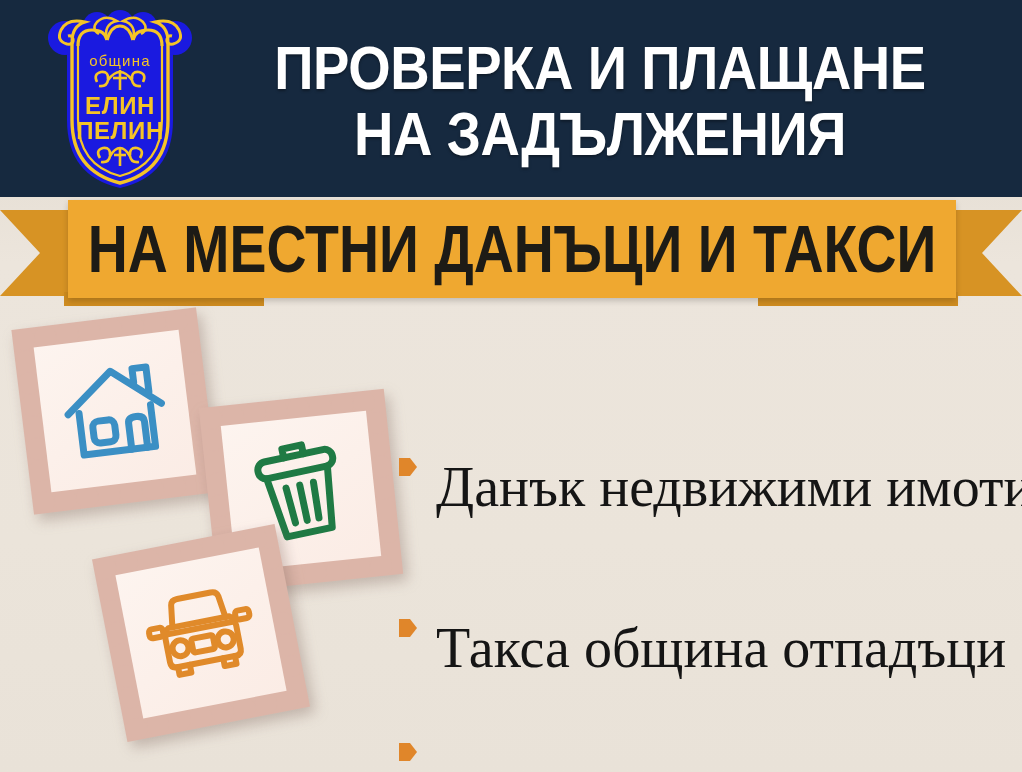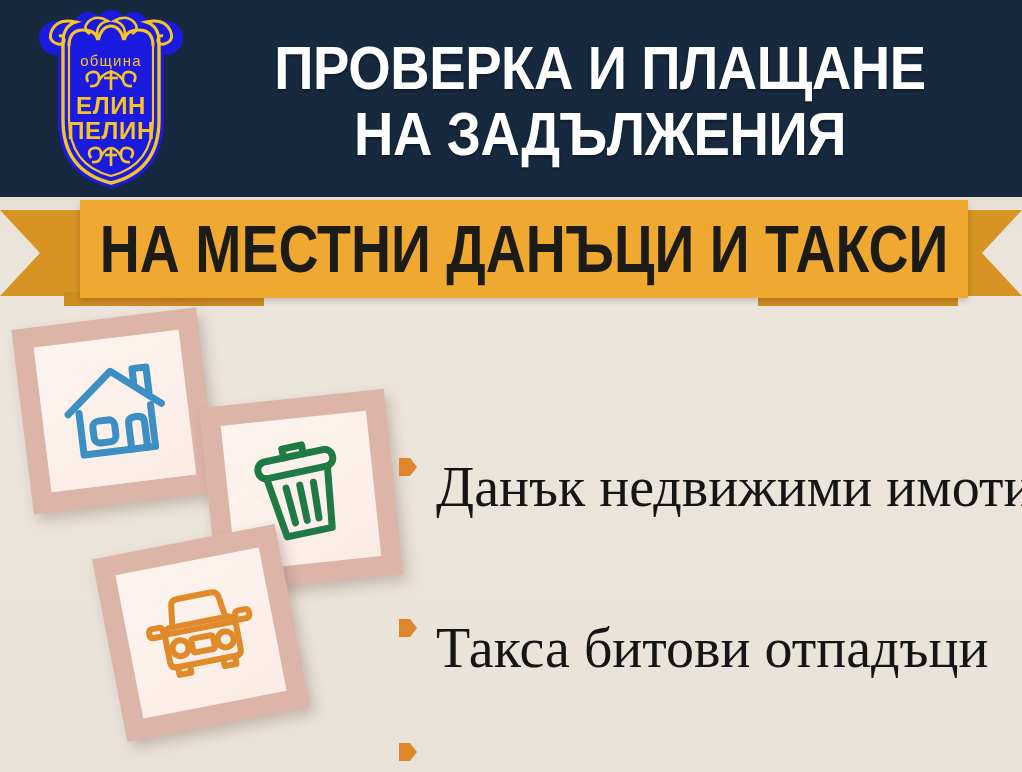--- a/index.html
+++ b/index.html
@@ -25,37 +25,37 @@
     font-family:"Liberation Sans Narrow","Liberation Sans",sans-serif;
     font-weight:bold;font-size:62px;line-height:1.03;
     letter-spacing:-0.5px;
     transform:scaleX(0.88);transform-origin:center center;
     text-shadow:0 2px 3px rgba(0,0,0,.35);
   }
   .header-title .l2{margin-top:2px;}
 
   
   .crest{
-    position:absolute;left:36px;top:8px;width:150px;height:182px;
+    position:absolute;left:45px;top:8px;width:150px;height:182px;
   }
   .crest svg{display:block;width:150px;height:182px;}
 
   
   .ribbon{position:absolute;left:0;top:196px;width:1022px;height:115px;}
   .ribbon .tail{position:absolute;top:14px;height:86px;background:#d79324;}
   .ribbon .tail-l{left:0;width:130px;
     clip-path:polygon(0 0,130px 0,130px 86px,0 86px,40px 43px);}
   .ribbon .tail-r{right:0;width:130px;
     clip-path:polygon(0 0,130px 0,90px 43px,130px 86px,0 86px);}
   .ribbon .shadow-l{position:absolute;left:64px;top:96px;width:200px;height:14px;
     background:#cf8c20;}
   .ribbon .shadow-r{position:absolute;right:64px;top:96px;width:200px;height:14px;
     background:#cf8c20;}
   .ribbon .band{
-    position:absolute;left:80px;top:4px;width:888px;height:98px;
+    position:absolute;left:68px;top:4px;width:888px;height:98px;
     background:#efa830;
     box-shadow:0 3px 6px rgba(0,0,0,.18);
     display:flex;align-items:center;justify-content:center;
   }
   .ribbon .band-text{
     color:#1d1b16;
     font-family:"Liberation Sans Narrow","Liberation Sans",sans-serif;
     font-weight:bold;font-size:66px;line-height:1;
     letter-spacing:0px;white-space:nowrap;
     transform:scaleX(0.84);transform-origin:center center;
@@ -322,21 +322,21 @@
       </span>
       <span class="item-label">Данък недвижими имоти</span>
     </div>
 
     <div class="list-item">
       <span class="bullet">
         <svg width="20" height="24" viewBox="0 0 20 24">
           <path d="M1 3 L12 3 L19 12 L12 21 L1 21 Z" fill="#e0862a"></path>
         </svg>
       </span>
-      <span class="item-label">Такса битови отпадъци</span>
+      <span class="item-label">Такса община отпадъци</span>
     </div>
 
     <div class="list-item">
       <span class="bullet">
         <svg width="20" height="24" viewBox="0 0 20 24">
           <path d="M1 3 L12 3 L19 12 L12 21 L1 21 Z" fill="#e0862a"></path>
         </svg>
       </span>
     </div>
 

